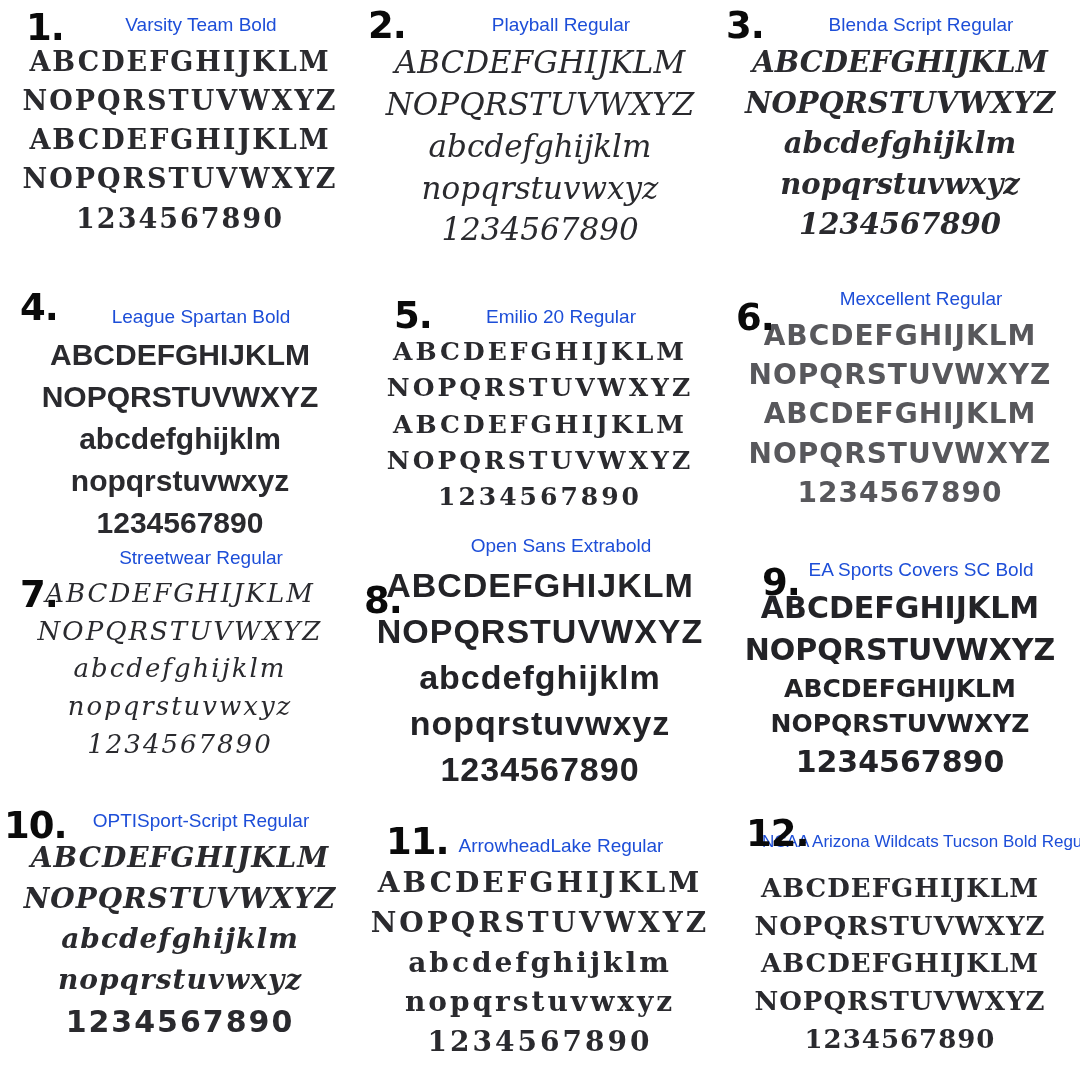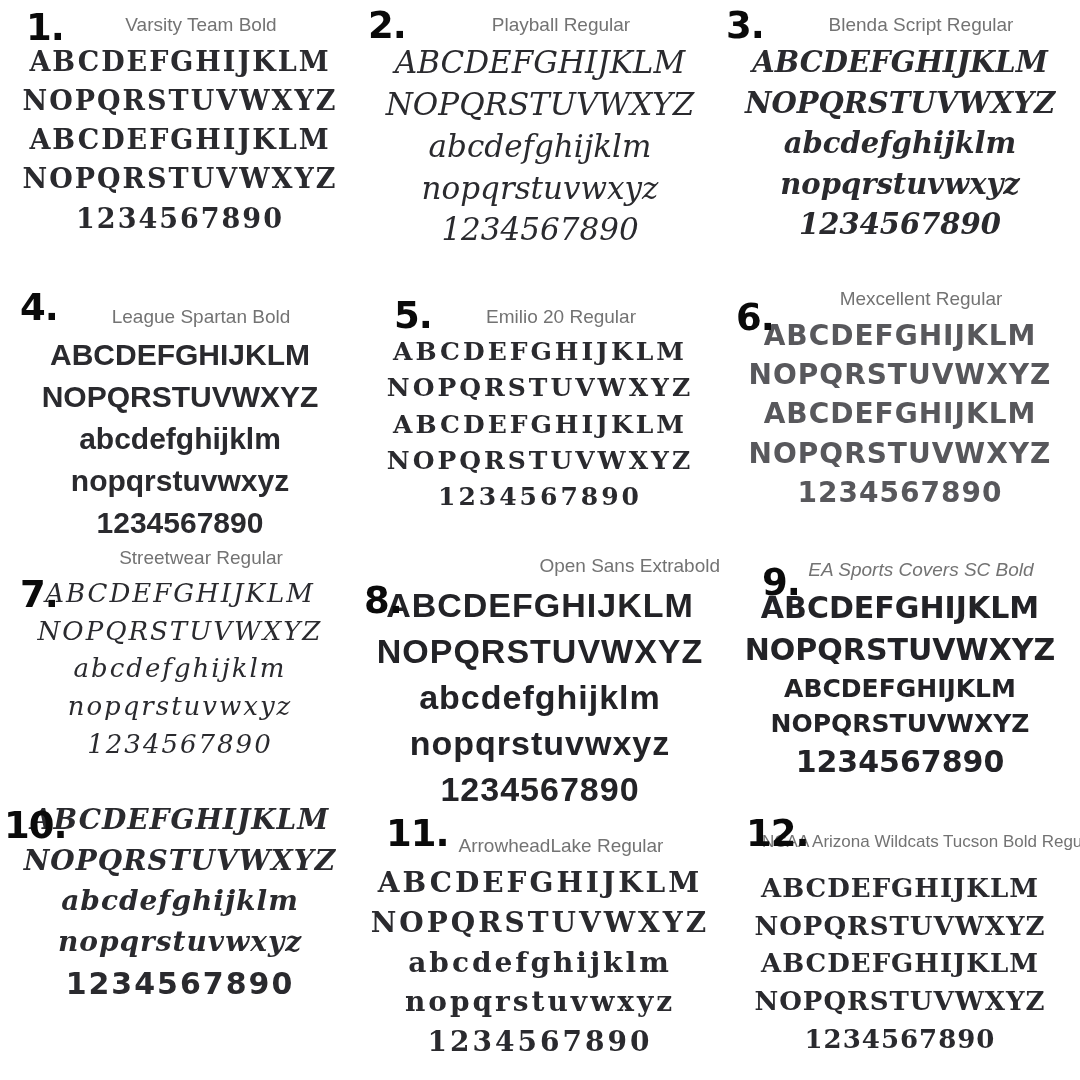--- a/index.html
+++ b/index.html
@@ -23,21 +23,21 @@
     font-weight: 800;
     font-size: 37px;
     color: #0a0a0a;
     letter-spacing: -1px;
     z-index: 2;
   }
 
   .label {
     font-family: "Liberation Sans", sans-serif;
     font-size: 19px;
-    color: #737373;
+    color: #1d4ed8;
     margin: 14px 0 6px;
     white-space: nowrap;
     padding-left: 42px;
   }
 
   .line {
     color: #2a2a2e;
     line-height: 1.45;
     white-space: nowrap;
   }
@@ -46,29 +46,29 @@
   .c1  .num { left: 26px; top: 6px; }
   .c2  .num { left: 8px;  top: 4px; }
   .c3  .num { left: 6px;  top: 4px; }
   .c4  .num { left: 20px; top: 16px; }
   .c5  .num { left: 34px; top: 24px; }
   .c6  .num { left: 16px; top: 26px; }
   .c7  .num { left: 20px; top: 38px; }
   .c8  .num { left: 4px;  top: 44px; }
   .c9  .num { left: 42px; top: 26px; }
   .c10 .num { left: 4px;  top: 4px; }
-  .c11 .num { left: 26px; top: 12px; }
+  .c11 .num { left: 26px; top: 20px; }
   .c12 .num { left: 26px; top: 12px; }
 
   
   .c4 .label, .c5 .label { margin-top: 36px; }
   .c6 .label  { margin-top: 18px; }
   .c7 .label  { margin-top: 12px; }
-  .c8 .label  { margin-top: 20px; text-align: right; }
-  .c9 .label  { margin-top: 24px; font-style: italic; }
+  .c8 .label  { margin-top: 0; }
+  .c9 .label  { margin-top: 24px; }
   .c10 .label { margin-top: 10px; }
   .c11 .label { margin-top: 35px; }
   .c12 .label { margin-top: 32px; margin-bottom: 18px; font-size: 17px; }
 
   
   .c1 .line  { font-family: "DejaVu Serif", serif; font-weight: 700; font-size: 27px; letter-spacing: 2px; }
   .c2 .line  { font-family: "DejaVu Serif", serif; font-style: italic; font-size: 31px; line-height: 1.35; }
   .c3 .line  { font-family: "DejaVu Serif", serif; font-style: italic; font-weight: 700; font-size: 29px; line-height: 1.4; }
   .c4 .line  { font-family: "Liberation Sans", sans-serif; font-weight: 700; font-size: 30px; line-height: 1.4; }
   .c5 .line  { font-family: "DejaVu Serif", serif; font-weight: 700; font-size: 25px; letter-spacing: 3px; }
@@ -190,20 +190,21 @@
       <div class="line">ABCDEFGHIJKLM</div>
       <div class="line">NOPQRSTUVWXYZ</div>
       <div class="line">ABCDEFGHIJKLM</div>
       <div class="line">NOPQRSTUVWXYZ</div>
       <div class="line">1234567890</div>
     </div>
   </section>
 
   <section class="cell c10">
     <div class="num">10.</div>
+    <div class="label">OPTISport-Script Regular</div>
     <div class="lines">
       <div class="line">ABCDEFGHIJKLM</div>
       <div class="line">NOPQRSTUVWXYZ</div>
       <div class="line">abcdefghijklm</div>
       <div class="line">nopqrstuvwxyz</div>
       <div class="line">1234567890</div>
     </div>
   </section>
 
   <section class="cell c11">

